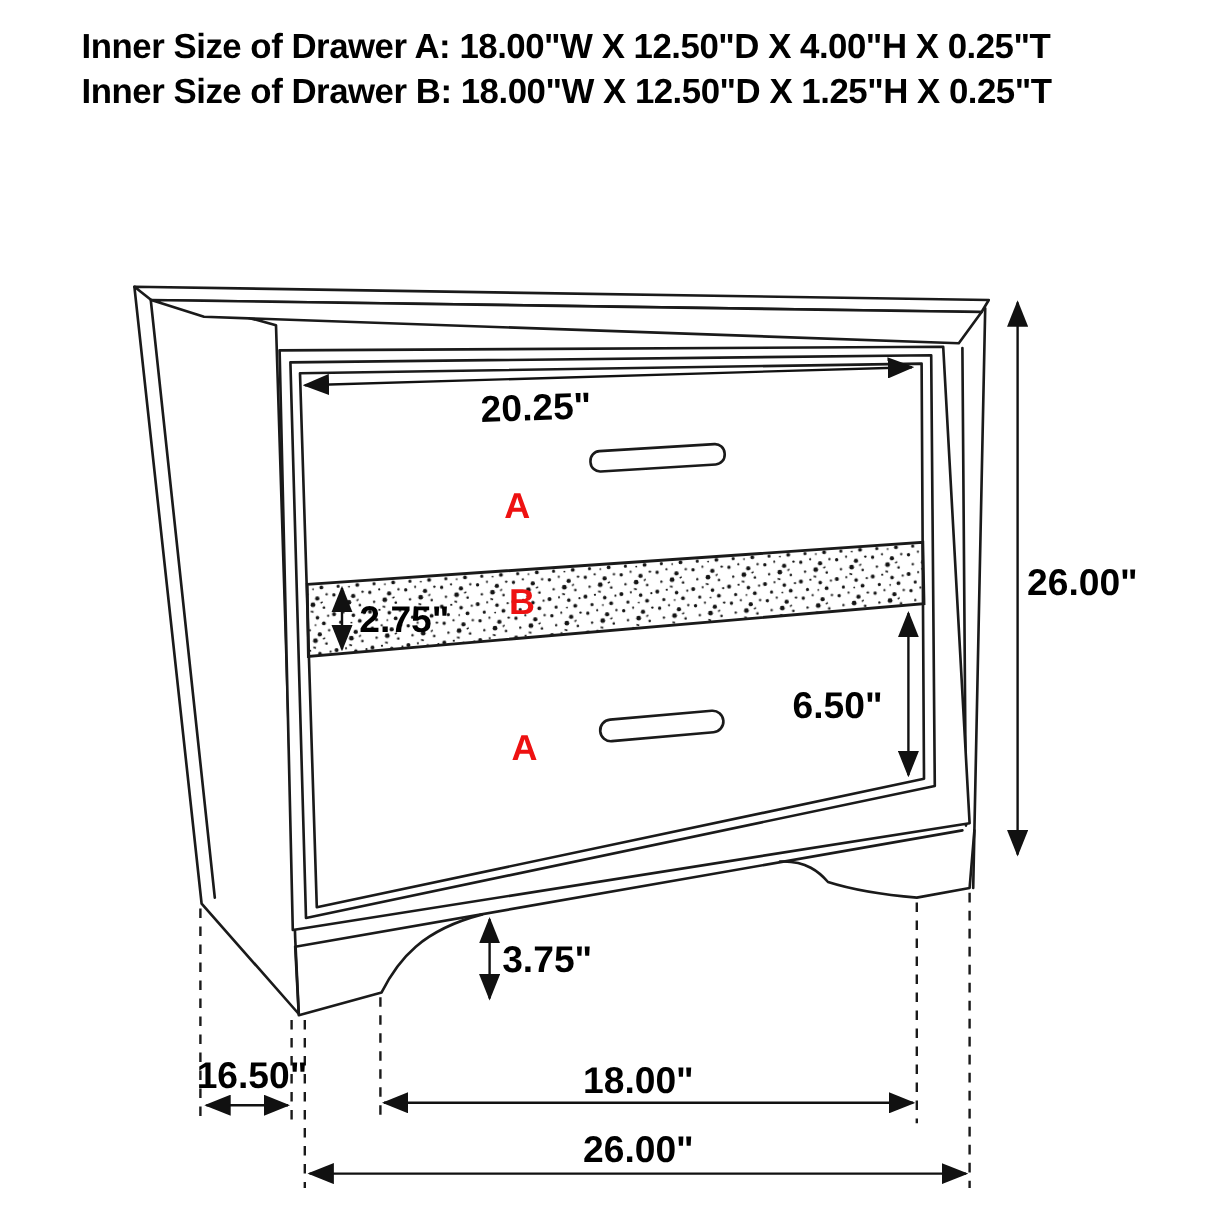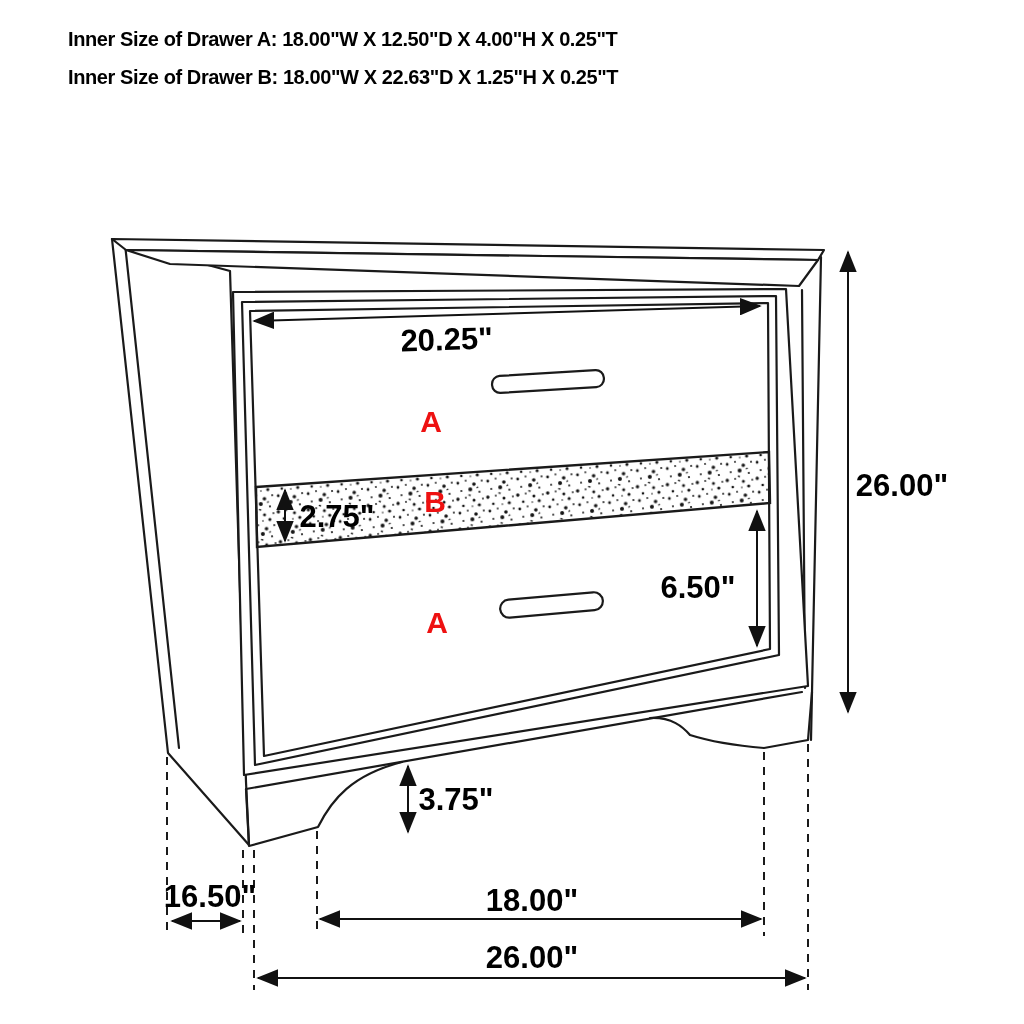--- a/index.html
+++ b/index.html
@@ -1,36 +1,36 @@
 <!DOCTYPE html>
 <html><head>
 <meta charset="utf-8">
 <style>
   html,body{margin:0;padding:0;background:#ffffff;}
   .page{position:relative;width:1024px;height:1024px;background:#ffffff;overflow:hidden;
         font-family:"Liberation Sans", sans-serif;}
   .header{position:absolute;left:68px;top:20px;width:920px;
-          font-weight:bold;font-size:20px;letter-spacing:-0.4px;color:#000;line-height:38px;
+          font-weight:bold;font-size:29px;letter-spacing:-0.4px;color:#000;line-height:38px;
           white-space:nowrap;}
   svg text{font-family:"Liberation Sans", sans-serif;}
   .dim{font-weight:bold;font-size:31px;fill:#000;}
   .redletter{font-weight:bold;font-size:30px;}
   .ln{stroke:#1a1a1a;stroke-width:2.2;fill:none;stroke-linejoin:round;stroke-linecap:round;}
   .fillw{fill:#ffffff;}
   .dash{stroke:#1a1a1a;stroke-width:2;fill:none;stroke-dasharray:8 7;}
   .arrow{stroke:#111;stroke-width:2;fill:none;}
 </style>
 </head>
 <body>
 
 <div class="page">
 
   <div class="header">
     <div>Inner Size of Drawer A: 18.00"W X 12.50"D X 4.00"H X 0.25"T</div>
-    <div>Inner Size of Drawer B: 18.00"W X 22.63"D X 1.25"H X 0.25"T</div>
+    <div>Inner Size of Drawer B: 18.00"W X 12.50"D X 1.25"H X 0.25"T</div>
   </div>
 
   <svg width="1024" height="1024" viewBox="0 0 1024 1024" style="position:absolute;left:0;top:0;">
     <defs>
       <marker id="ah" viewBox="0 0 10 8" refX="9.2" refY="4" markerWidth="11" markerHeight="8.8" orient="auto-start-reverse" markerUnits="strokeWidth">
         <path d="M0,0 L10,4 L0,8 Z" fill="#111"></path>
       </marker>
       <pattern id="speckle" width="30" height="30" patternUnits="userSpaceOnUse" patternTransform="rotate(-4)">
         <circle cx="3" cy="4" r="1.4" fill="#151515"></circle>
         <circle cx="11" cy="2" r="0.9" fill="#151515"></circle>

